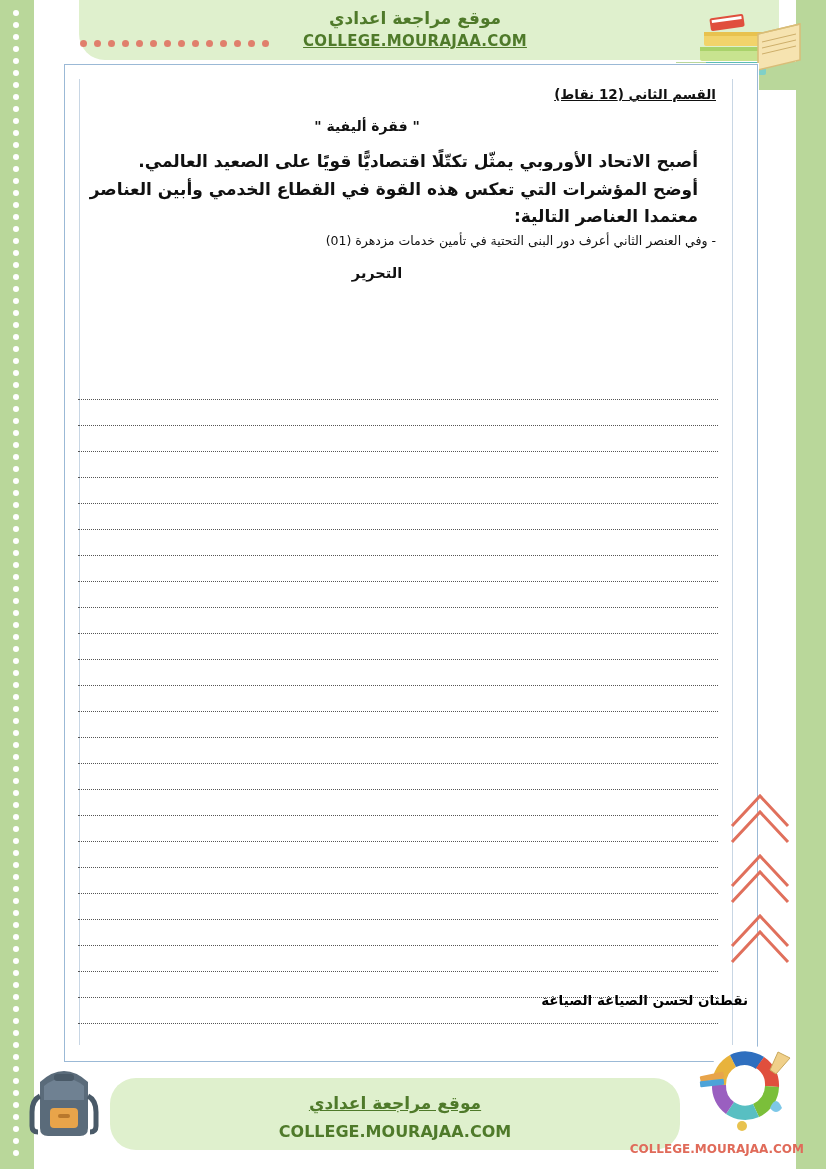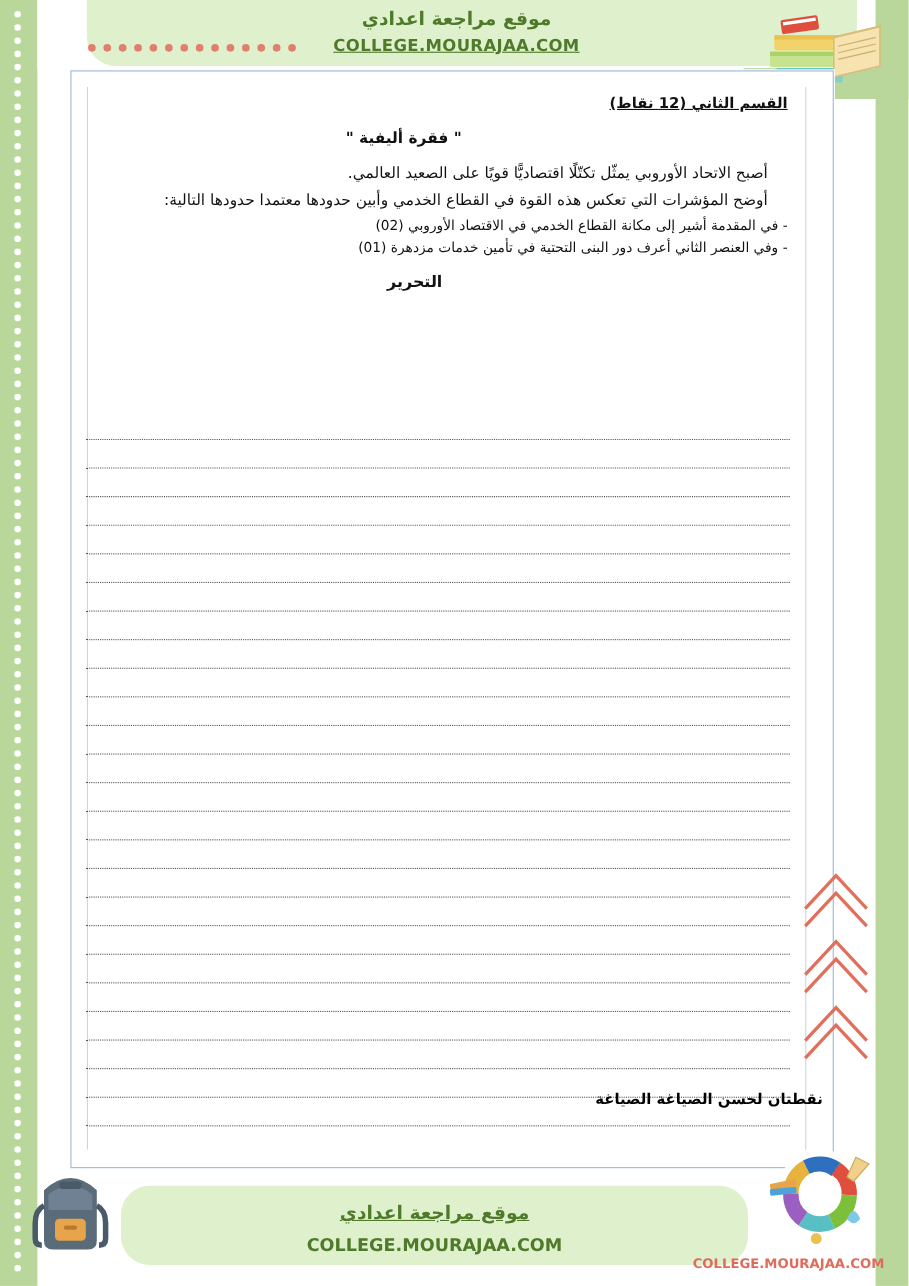--- a/index.html
+++ b/index.html
@@ -100,21 +100,21 @@
     font-size:13.5px;font-weight:bold;text-decoration:underline;margin:0 0 16px 0;
   }
   .para-title{
     font-size:14px;font-weight:bold;text-align:center;margin:0 0 14px 0;
     padding-right:60px;
   }
   .subject-label{
     font-size:13.5px;font-weight:bold;margin:0 0 6px 0;
   }
   .subject-text{
-    font-size:14px;line-height:1.55;margin:0 0 2px 0;padding-right:18px;
+    font-size:17px;line-height:1.55;margin:0 0 2px 0;padding-right:18px;font-weight:bold;
   }
   .req{
     font-size:12.5px;line-height:1.6;margin:0;
   }
   .tahrir{
     font-size:14.5px;font-weight:bold;text-align:center;margin:14px 0 10px 0;
     padding-right:40px;
   }
 
   
@@ -285,22 +285,21 @@
 </div>
 
 <div class="sheet">
   <div class="sheet-inner"></div>
 </div>
 
 <div class="doc">
   <div class="section-title">القسم الثاني (12 نقاط)</div>
   <div class="para-title">" فقرة أليفية "</div>
   <div class="subject-text">أصبح الاتحاد الأوروبي يمثّل تكتّلًا اقتصاديًّا قويًا على الصعيد العالمي.</div>
-  <div class="subject-text">أوضح المؤشرات التي تعكس هذه القوة في القطاع الخدمي وأبين حدودها معتمدا حدودها التالية:</div>
-  <div class="req">- في المقدمة أشير إلى مكانة القطاع الخدمي في الاقتصاد الأوروبي (02)</div>
+  <div class="subject-text">أوضح المؤشرات التي تعكس هذه القوة في القطاع الخدمي وأبين العناصر معتمدا العناصر التالية:</div>
   <div class="req">- وفي العنصر الثاني أعرف دور البنى التحتية في تأمين خدمات مزدهرة (01)</div>
   <div class="tahrir">التحرير</div>
 </div>
 
 <div class="lines" id="writing-lines">
     <div class="dline"></div>
     <div class="dline"></div>
     <div class="dline"></div>
     <div class="dline"></div>
     <div class="dline"></div>

